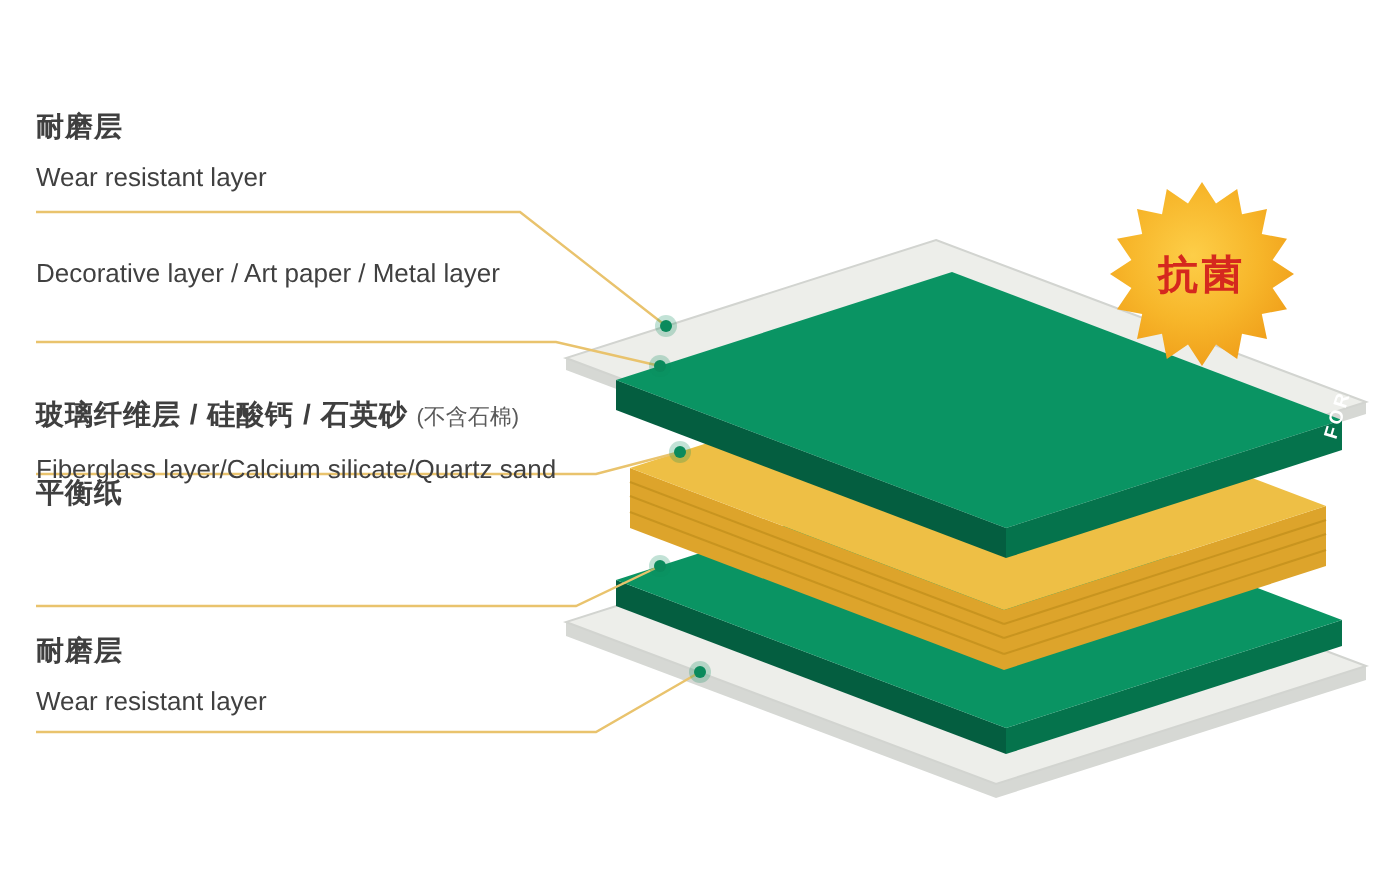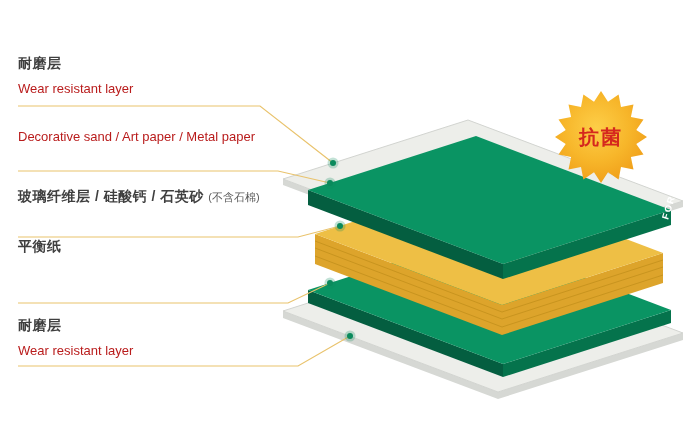--- a/index.html
+++ b/index.html
@@ -4,22 +4,22 @@
 <style>
   html,body{margin:0;padding:0;background:#fff;}
   .canvas{
     position:relative;width:700px;height:438px;background:#ffffff;overflow:hidden;
     font-family:"Liberation Sans","DejaVu Sans",sans-serif;
   }
   .diagram{position:absolute;left:0;top:0;width:700px;height:438px;}
   .label-group{position:absolute;left:18px;width:300px;}
   .label-group .zh{font-size:14px;font-weight:bold;color:#3f3f3f;line-height:18px;letter-spacing:.5px;}
   .label-group .zh .note{font-size:11px;font-weight:normal;color:#5a5a5a;letter-spacing:0;}
-  .label-group .en{font-size:13px;color:#b91c1c;line-height:16px;margin-top:9px;}
-  .g1{top:54px}.g2{top:120px}.g3{top:187px}.g4{top:237px}.g5{top:316px}
+  .label-group .en{font-size:13px;color:#404040;line-height:16px;margin-top:9px;}
+  .g1{top:54px}.g2{top:120px}.g3{top:198px}.g4{top:237px}.g5{top:316px}
 </style>
 </head>
 <body>
 
 <div class="canvas">
 
   <svg class="diagram" viewBox="0 0 700 438" xmlns="http://www.w3.org/2000/svg">
     <defs>
       <radialGradient id="badgeGrad" cx="45%" cy="40%" r="65%">
         <stop offset="0%" stop-color="#fdce48"></stop>
@@ -93,28 +93,29 @@
       <text x="601" y="144" text-anchor="middle" font-size="20" font-weight="bold" letter-spacing="2" fill="#d5281e">抗菌</text>
     </g>
   </svg>
 
   <div class="label-group g1">
     <div class="zh">耐磨层</div>
     <div class="en">Wear resistant layer</div>
   </div>
 
   <div class="label-group g2">
-    <div class="en">Decorative sand / Art paper / Metal paper</div>
+    <div class="en">Decorative layer / Art paper / Metal layer</div>
   </div>
 
   <div class="label-group g3">
     <div class="zh">
       <span>玻璃纤维层 / 硅酸钙 / 石英砂</span>
       <span class="note">(不含石棉)</span>
     </div>
+    <div class="en">Fiberglass layer/Calcium silicate/Quartz sand</div>
   </div>
 
   <div class="label-group g4">
     <div class="zh">平衡纸</div>
   </div>
 
   <div class="label-group g5">
     <div class="zh">耐磨层</div>
     <div class="en">Wear resistant layer</div>
   </div>

